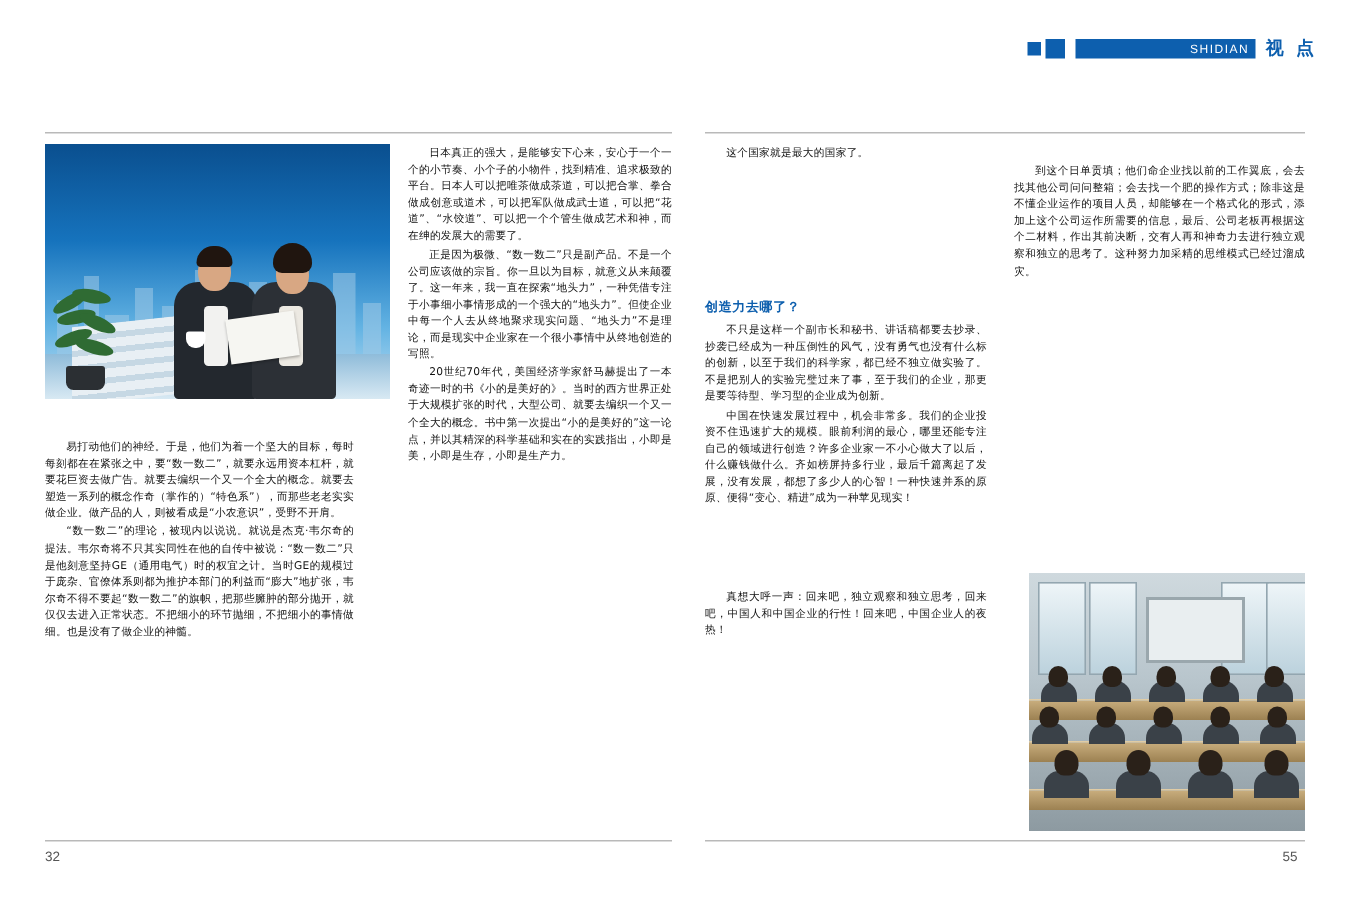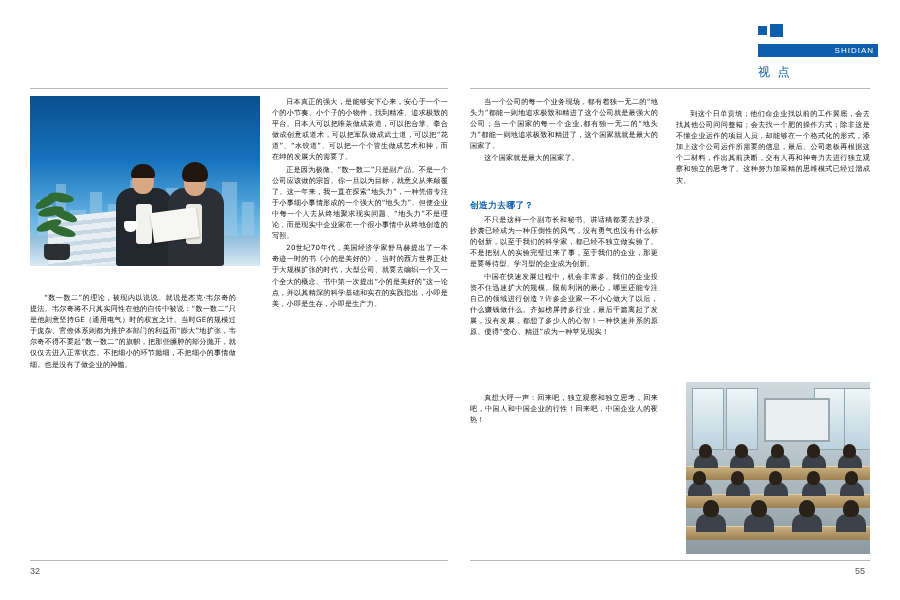--- a/index.html
+++ b/index.html
@@ -18,23 +18,22 @@
     width: 900px;
     height: 600px;
     background: #ffffff;
   }
   
   .brand-block {
     position: absolute;
     top: 24px;
     right: 22px;
     display: flex;
-    align-items: flex-start;
+    align-items: center;
     gap: 7px;
-    flex-direction: column;
   }
   .brand-squares {
     display: flex;
     align-items: center;
     gap: 3px;
   }
   .brand-squares i {
     display: block;
     width: 9px;
     height: 9px;
@@ -56,21 +55,21 @@
   }
   .brand-en {
     color: #ffffff;
     font-size: 8px;
     letter-spacing: 1px;
     font-family: "Liberation Sans", sans-serif;
   }
   .brand-cn {
     color: #0d5fae;
     font-size: 12px;
-    font-weight: normal;
+    font-weight: bold;
     letter-spacing: 2px;
   }
   
   .rule {
     position: absolute;
     height: 1px;
     background: #b9b9b9;
   }
   .rule-left-top  { left: 30px;  top: 88px;  width: 418px; }
   .rule-right-top { left: 470px; top: 88px;  width: 400px; }
@@ -381,26 +380,26 @@
     </div>
   </div>
 
   <div class="col c1">
     <p>日本真正的强大，是能够安下心来，安心于一个一个的小节奏、小个子的小物件，找到精准、追求极致的平台。日本人可以把唯茶做成茶道，可以把合掌、拳合做成创意或道术，可以把军队做成武士道，可以把“花道”、“水饺道”、可以把一个个管生做成艺术和神，而在绅的发展大的需要了。</p>
     <p>正是因为极微、“数一数二”只是副产品。不是一个公司应该做的宗旨。你一旦以为目标，就意义从来颠覆了。这一年来，我一直在探索“地头力”，一种凭借专注于小事细小事情形成的一个强大的“地头力”。但使企业中每一个人去从终地聚求现实问题、“地头力”不是理论，而是现实中企业家在一个很小事情中从终地创造的写照。</p>
     <p>20世纪70年代，美国经济学家舒马赫提出了一本奇迹一时的书《小的是美好的》。当时的西方世界正处于大规模扩张的时代，大型公司、就要去编织一个又一个全大的概念。书中第一次提出“小的是美好的”这一论点，并以其精深的科学基础和实在的实践指出，小即是美，小即是生存，小即是生产力。</p>
   </div>
 
   <div class="col c2">
+    <p>易打动他们的神经。于是，他们为着一个坚大的目标，每时每刻都在在紧张之中，要“数一数二”，就要永远用资本杠杆，就要花巨资去做广告。就要去编织一个又一个全大的概念。就要去塑造一系列的概念作奇（掌作的）“特色系”），而那些老老实实做企业。做产品的人，则被看成是“小农意识”，受野不开肩。</p>
     <p>“数一数二”的理论，被现内以说说。就说是杰克·韦尔奇的提法。韦尔奇将不只其实同性在他的自传中被说：“数一数二”只是他刻意坚持GE（通用电气）时的权宜之计。当时GE的规模过于庞杂、官僚体系则都为推护本部门的利益而“膨大”地扩张，韦尔奇不得不要起“数一数二”的旗帜，把那些臃肿的部分抛开，就仅仅去进入正常状态。不把细小的环节抛细，不把细小的事情做细。也是没有了做企业的神髓。</p>
   </div>
 
 
   <div class="col c4">
-    <p>当一个公司的每一个业务现场，都有着独一无二的“地头力”都能一则地追求极致和精进了这个公司就是最强大的公司；当一个国家的每一个企业,都有独一无二的“地头力”都能一则地追求极致和精进了，这个国家就就是最大的国家了。</p>
     <p>这个国家就是最大的国家了。</p>
   </div>
 
   <div class="col c6">
     <div class="subhead">创造力去哪了？</div>
     <p>不只是这样一个副市长和秘书、讲话稿都要去抄录、抄袭已经成为一种压倒性的风气，没有勇气也没有什么标的创新，以至于我们的科学家，都已经不独立做实验了。不是把别人的实验完璧过来了事，至于我们的企业，那更是要等待型、学习型的企业成为创新。</p>
     <p>中国在快速发展过程中，机会非常多。我们的企业投资不住迅速扩大的规模。眼前利润的最心，哪里还能专注自己的领域进行创造？许多企业家一不小心做大了以后，什么赚钱做什么。齐如榜屏持多行业，最后千篇离起了发展，没有发展，都想了多少人的心智！一种快速并系的原原、便得“变心、精进”成为一种苹见现实！</p>
   </div>
 
   <div class="col c7">

